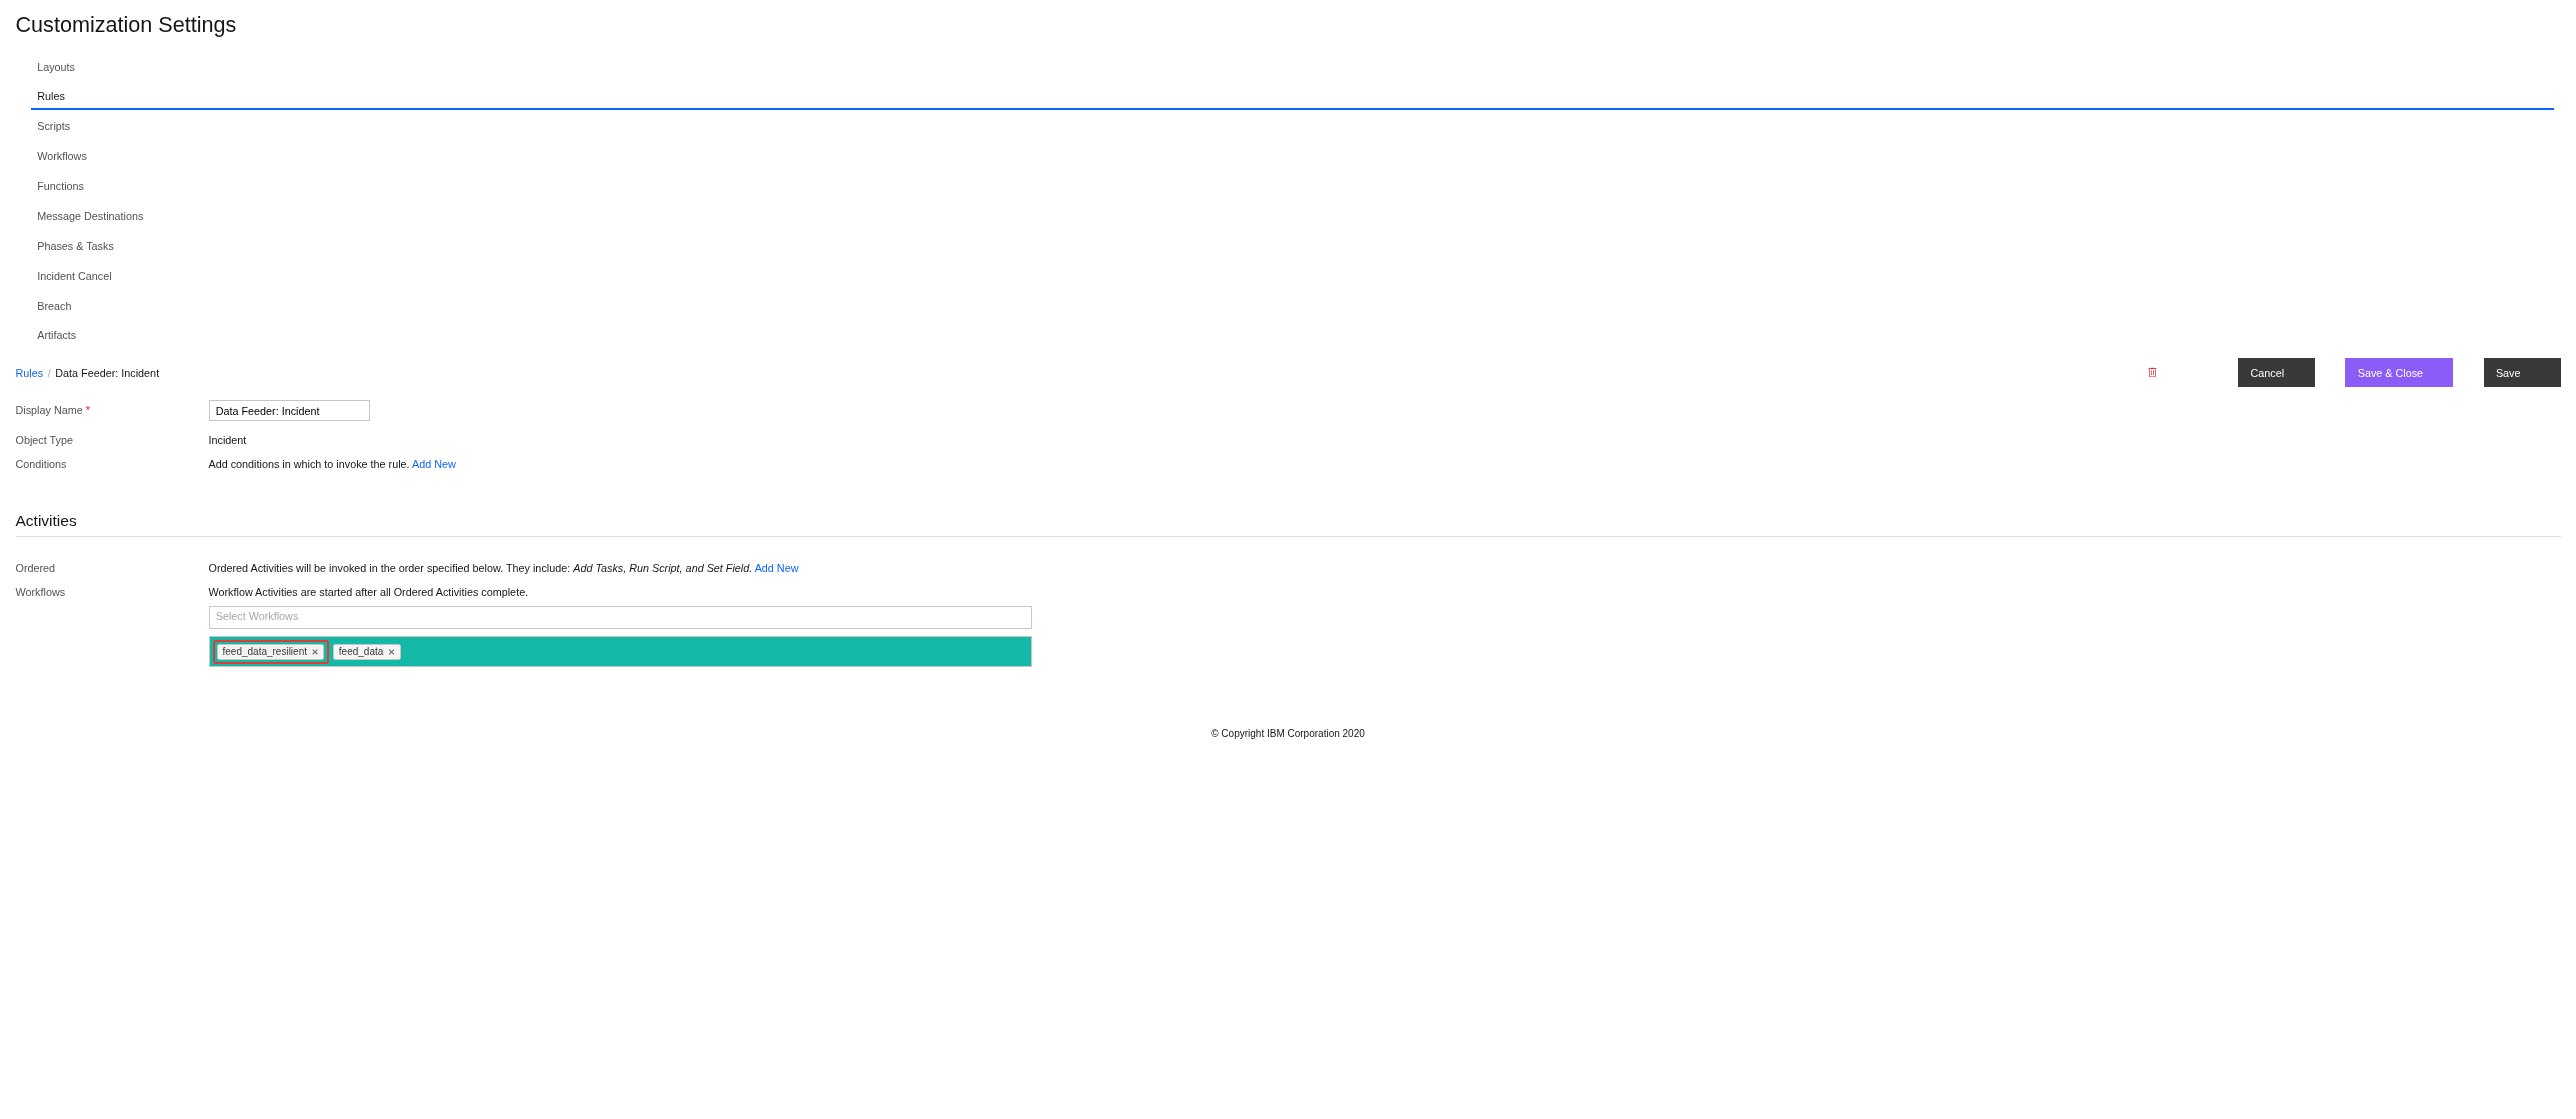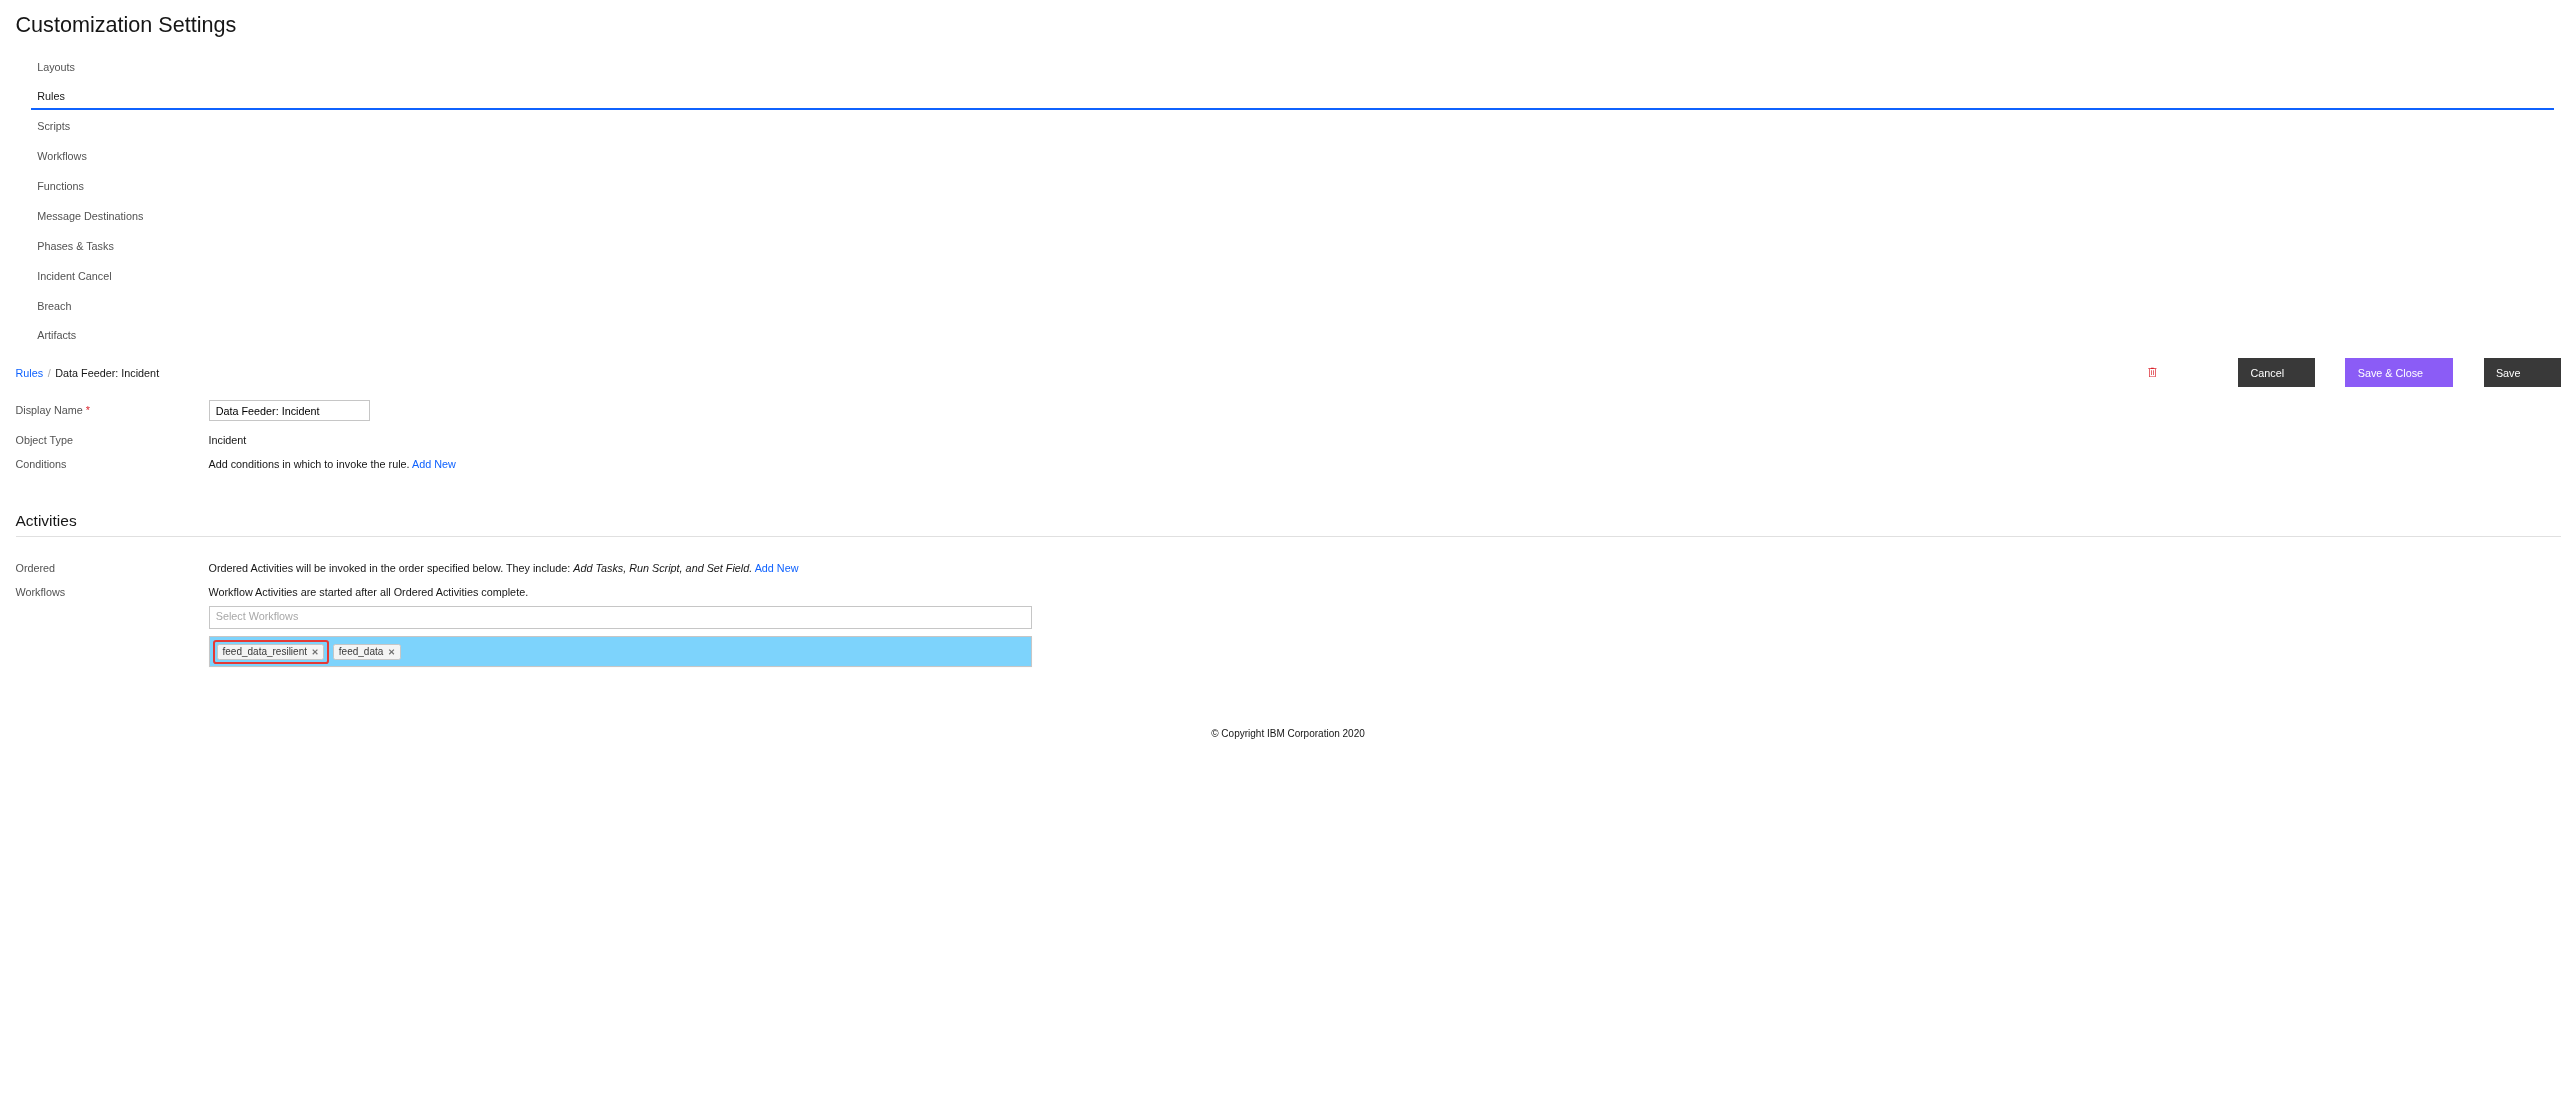--- a/index.html
+++ b/index.html
@@ -144,21 +144,21 @@
     font-size: 10.8px;
     background: #fff;
     cursor: text;
   }
   .tag-box {
     width: 100%;
     max-width: 823px;
     min-height: 25px;
     border: 0.8px solid #c6c6c6;
     padding: 2.3px 3.1px;
-    background: #7dd3fc;
+    background: #14b8a6;
     display: flex;
     gap: 4.6px;
     align-items: center;
     flex-wrap: wrap;
     box-shadow: 0 0.8px 1.5px rgba(0,0,0,0.05);
   }
   .tag {
     display: inline-flex;
     align-items: center;
     gap: 4.6px;

